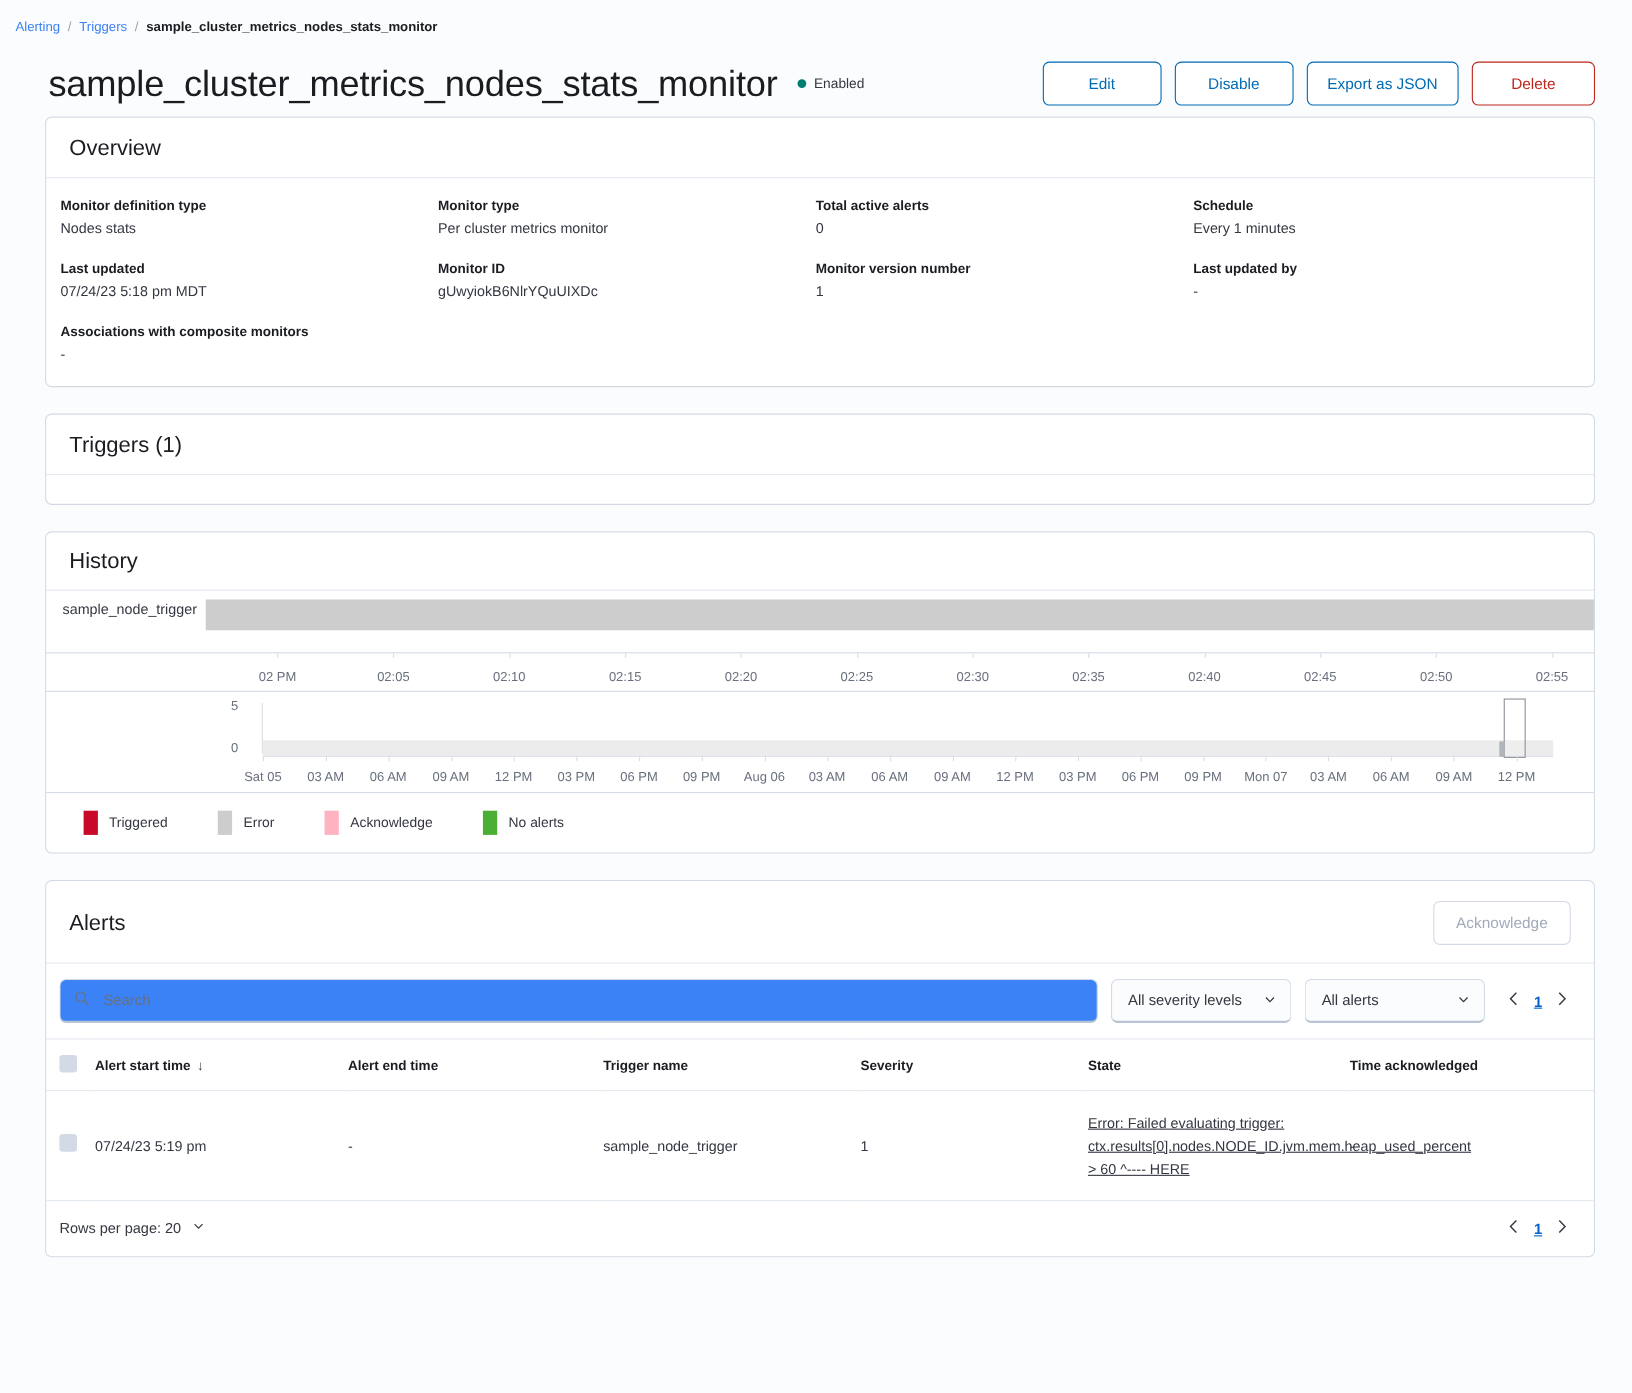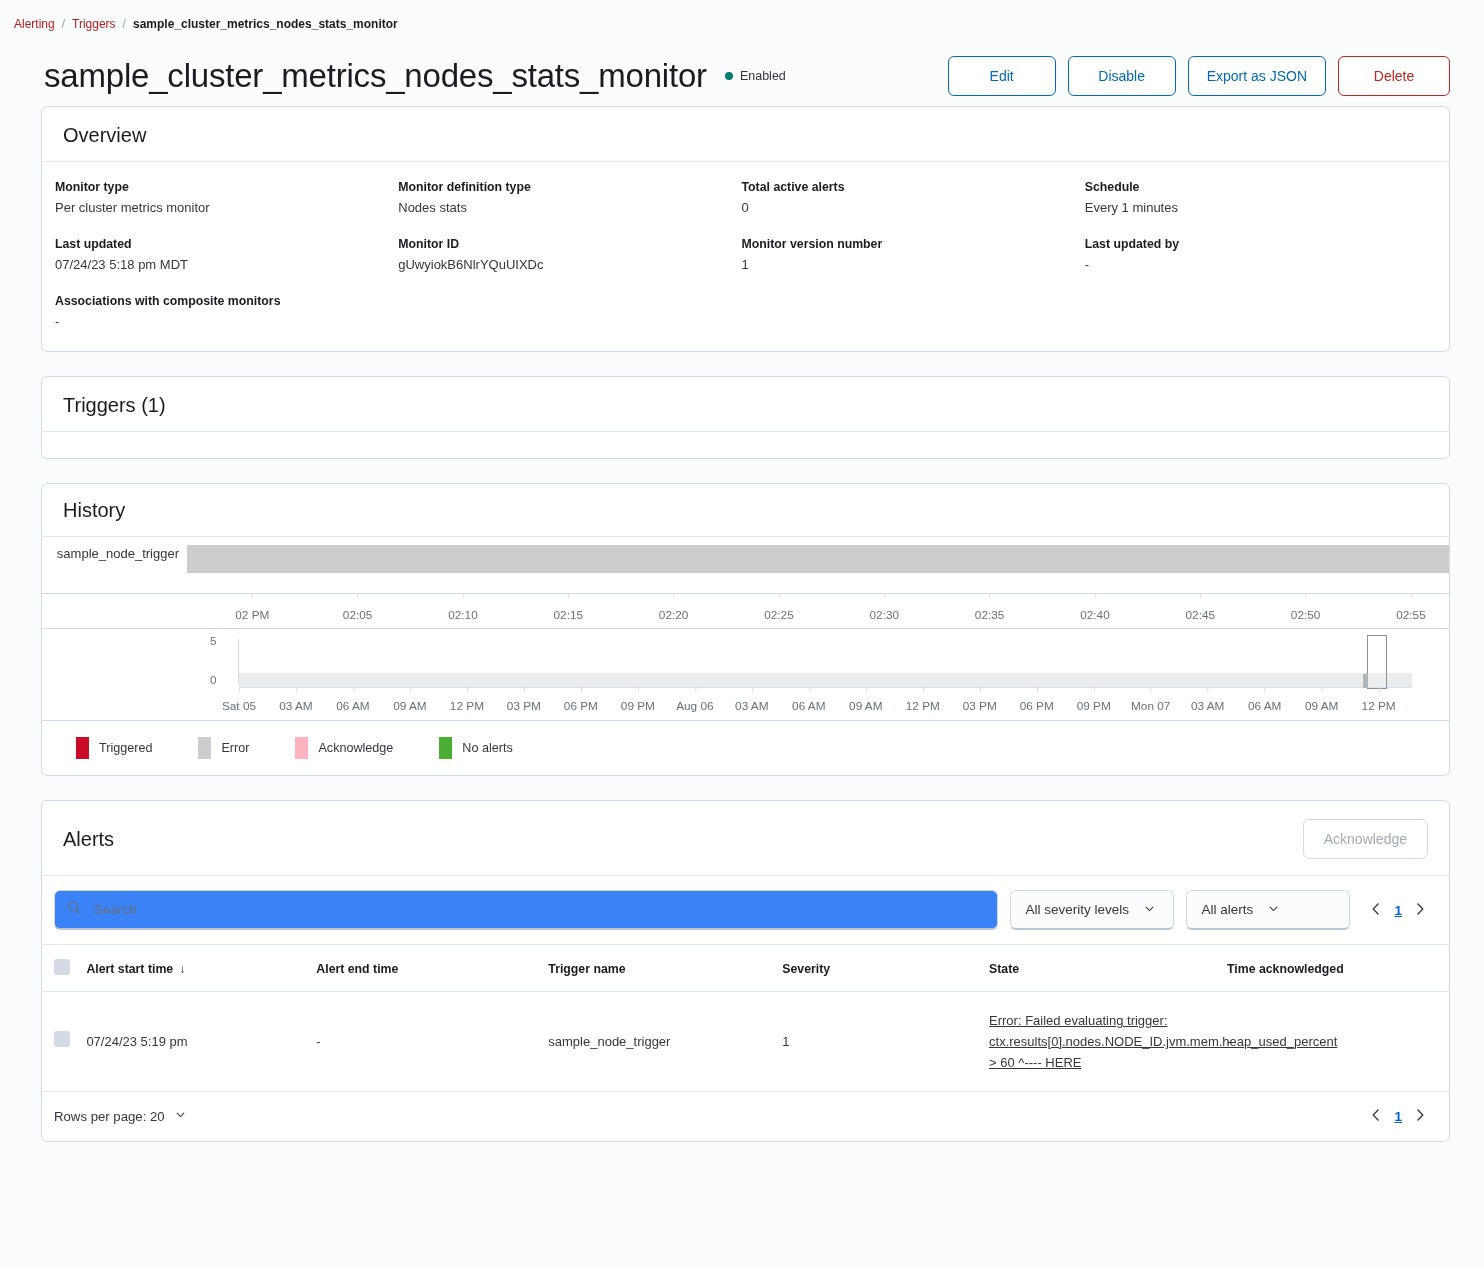--- a/index.html
+++ b/index.html
@@ -15,21 +15,21 @@
 
   
   .breadcrumb {
     padding: 13px 0 0 14px;
     font-size: 12px;
     display: flex;
     align-items: center;
     gap: 0;
     height: 34px;
   }
-  .bc-link { color: #b91c1c; cursor: pointer; }
+  .bc-link { color: #3b82f6; cursor: pointer; }
   .bc-sep { color: #98a2b3; margin: 0 7px; font-size: 12px; }
   .bc-current { color: #1a1c21; font-weight: 700; }
 
   
   .title-row {
     display: flex;
     align-items: center;
     padding: 12px 34px 0 44px;
     height: 72px;
   }
@@ -316,21 +316,21 @@
   }
   .search-input::placeholder { color: #69707d; }
   .sel {
     height: 40px;
     min-width: 164px;
     background: #fbfcfd;
     border: 1px solid #d3dae6;
     border-bottom: 2px solid #b9c4d4;
     border-radius: 6px;
     display: flex; align-items: center;
-    justify-content: flex-start;
+    justify-content: space-between;
     padding: 0 12px 0 14px;
     font-size: 13.5px;
     color: #343741;
     cursor: pointer;
     gap: 14px;
   }
   .pager { display: flex; align-items: center; gap: 10px; padding-left: 6px; }
   .pg-arrow { color: #343741; font-size: 15px; cursor: pointer; padding: 0 3px; }
   .pg-num {
     color: #0062cc;
@@ -410,26 +410,26 @@
     </div>
   </div>
 
   <div class="panel">
     <div class="panel-head">
       <span class="panel-title">Overview</span>
     </div>
     <div class="ov-body">
       <div class="ov-grid">
         <div class="ov-cell">
+          <div class="ov-label">Monitor definition type</div>
+          <div class="ov-value">Nodes stats</div>
+        </div>
+        <div class="ov-cell">
           <div class="ov-label">Monitor type</div>
           <div class="ov-value">Per cluster metrics monitor</div>
-        </div>
-        <div class="ov-cell">
-          <div class="ov-label">Monitor definition type</div>
-          <div class="ov-value">Nodes stats</div>
         </div>
         <div class="ov-cell">
           <div class="ov-label">Total active alerts</div>
           <div class="ov-value">0</div>
         </div>
         <div class="ov-cell">
           <div class="ov-label">Schedule</div>
           <div class="ov-value">Every 1 minutes</div>
         </div>
         <div class="ov-cell">

